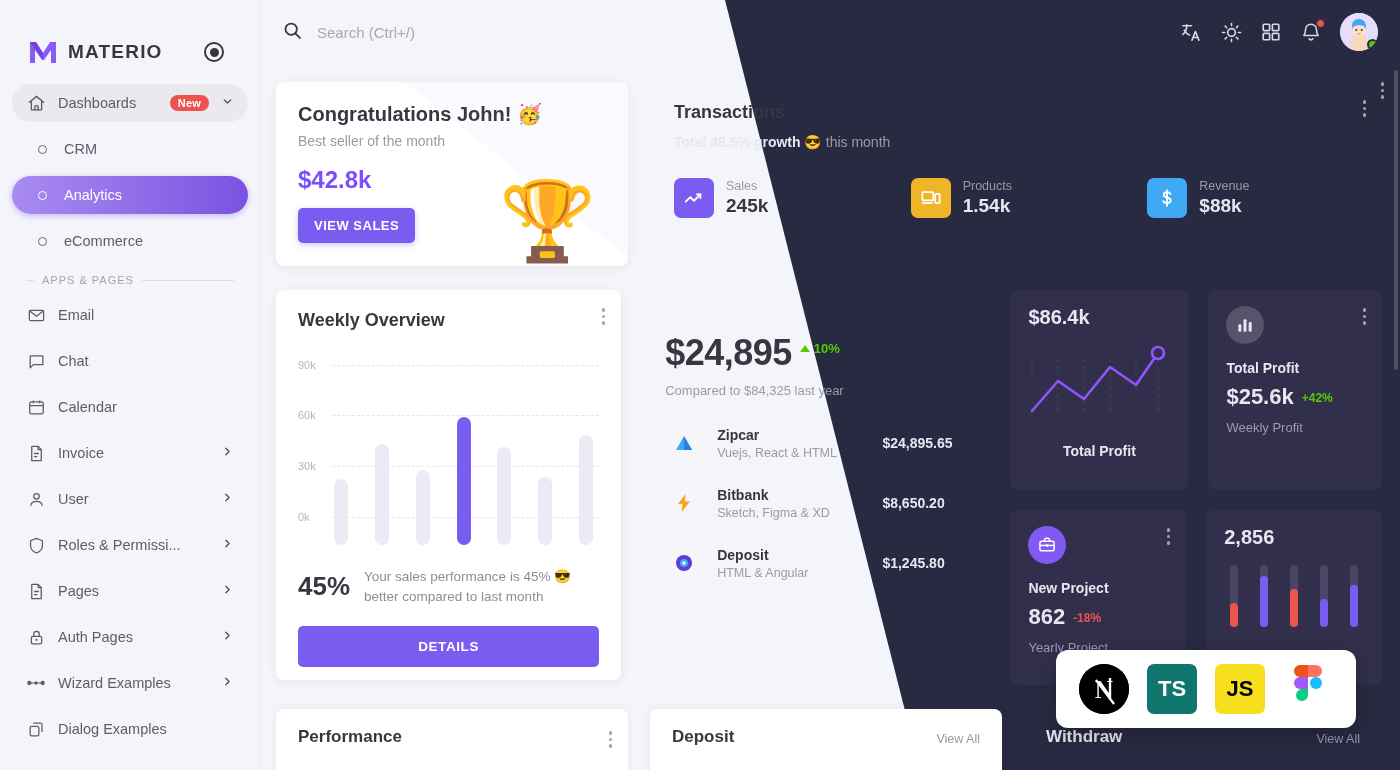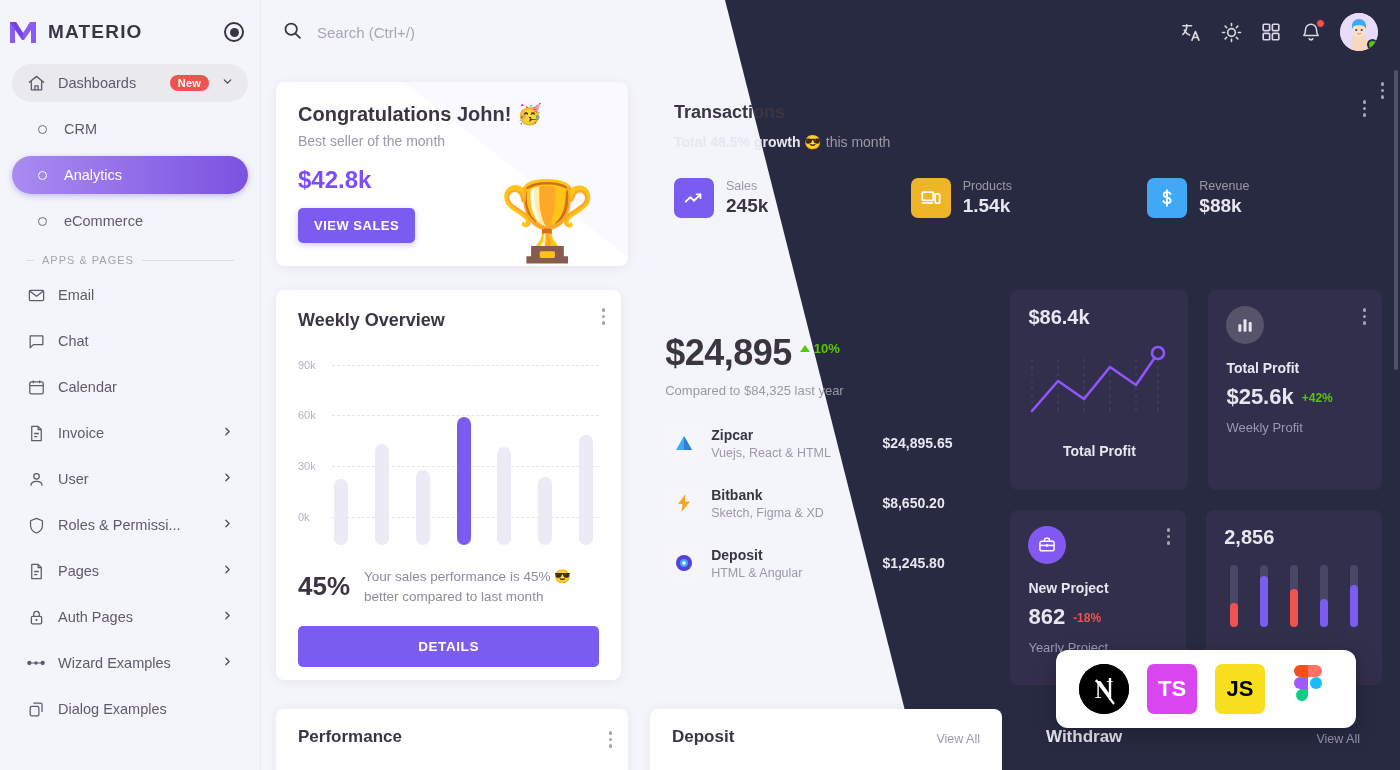--- a/index.html
+++ b/index.html
@@ -18,21 +18,21 @@
     background: #282a42;
     clip-path: polygon(725px 0, 1400px 0, 1400px 770px, 920px 770px);
   }
 
   
   .sidebar {
     position: absolute; left: 0; top: 0; width: 260px; height: 770px;
     background: #f4f5fa; z-index: 40;
     box-shadow: 1px 0 0 rgba(0,0,0,.04);
   }
-  .brand { display: flex; align-items: center; height: 64px; padding: 0 8px; gap: 10px; }
+  .brand { display: flex; align-items: center; height: 64px; padding: 0 28px; gap: 10px; margin-top: 20px; }
   .brand-logo { width: 30px; height: 26px; flex: 0 0 auto; }
   .brand-name { font-size: 19px; font-weight: 700; letter-spacing: 1.2px; color: #3a3541; }
   .brand-pin { margin-left: auto; margin-right: 8px; width: 20px; height: 20px;
     border-radius: 50%; border: 2px solid #3a3541; display:flex; align-items:center; justify-content:center; }
   .brand-pin i { width: 9px; height: 9px; border-radius: 50%; background: #3a3541; display:block; }
 
   .nav { padding: 0 12px; }
   .nav-item {
     display: flex; align-items: center; gap: 12px;
     height: 38px; padding: 0 14px; border-radius: 19px; margin-bottom: 8px;
@@ -130,21 +130,21 @@
     letter-spacing:.6px; cursor:pointer; font-family: inherit; }
 
   
   .earning { width: 352px; height: 390px; padding: 20px 22px; }
   .earn-row { display: flex; gap: 8px; margin-top: 22px; }
   .earn-amt { font-size: 36px; font-weight: 700; color: #3a3541; letter-spacing: -.5px; }
   .earn-pct { font-size: 13px; font-weight: 600; color: #56ca00; margin-bottom: 9px; display:flex; align-items:center; gap:4px;}
   .tri-up { width:0;height:0;border-left:5px solid transparent;border-right:5px solid transparent;border-bottom:7px solid #56ca00;}
   .earn-cmp { font-size: 13px; color: #9b99a6; margin-top: 9px; }
   .earn-list { margin-top: 26px; }
-  .earn-item { display: flex; align-items: center; gap: 8px; margin-bottom: 22px; }
+  .earn-item { display: flex; align-items: center; gap: 14px; margin-bottom: 22px; }
   .logo-box { width: 38px; height: 38px; border-radius: 6px; background: #f6f5fa;
               display:flex; align-items:center; justify-content:center; flex:0 0 auto; }
   .earn-name { font-size: 14px; font-weight: 700; color: #3a3541; }
   .earn-desc { font-size: 12.5px; color: #9b99a6; margin-top: 3px; }
   .earn-right { margin-left: auto; width: 84px; text-align: left; }
   .earn-val { font-size: 14px; font-weight: 600; color: #3a3541; }
   .prog { height: 4px; border-radius: 2px; margin-top: 9px; overflow: hidden; }
   .prog > span { display: block; height: 100%; border-radius: 2px; }
 
   
@@ -701,21 +701,21 @@
 
   <div class="techbadge">
     <span class="tech" style="background:#000;border-radius:50%;">
       <svg width="50" height="50" viewBox="0 0 50 50">
           <circle cx="25" cy="25" r="25" fill="#000"></circle>
           <text x="25" y="34" text-anchor="middle" font-family="Liberation Serif, serif" font-size="26" fill="#fff">N</text>
           <path d="M31 14v22" stroke="#fff" stroke-width="2.4"></path>
           <path d="M17 16l18 24" stroke="#fff" stroke-width="2.2"></path>
         </svg>
     </span>
-    <span class="tech" style="background:#d946ef;">
+    <span class="tech" style="background:#0f766e;">
       <span style="color:#fff;font-size:22px;font-weight:700;font-family:'Liberation Sans',sans-serif;">TS</span>
     </span>
     <span class="tech" style="background:#f7df1e;">
       <span style="color:#000;font-size:22px;font-weight:700;font-family:'Liberation Sans',sans-serif;">JS</span>
     </span>
     <span class="tech" style="background:#fff;">
       <svg width="34" height="48" viewBox="0 0 34 48">
         <path d="M9 0h8v12H9a6 6 0 0 1 0-12z" fill="#f24e1e"></path>
         <path d="M17 0h8a6 6 0 0 1 0 12h-8z" fill="#ff7262"></path>
         <path d="M9 12h8v12H9a6 6 0 0 1 0-12z" fill="#a259ff"></path>

